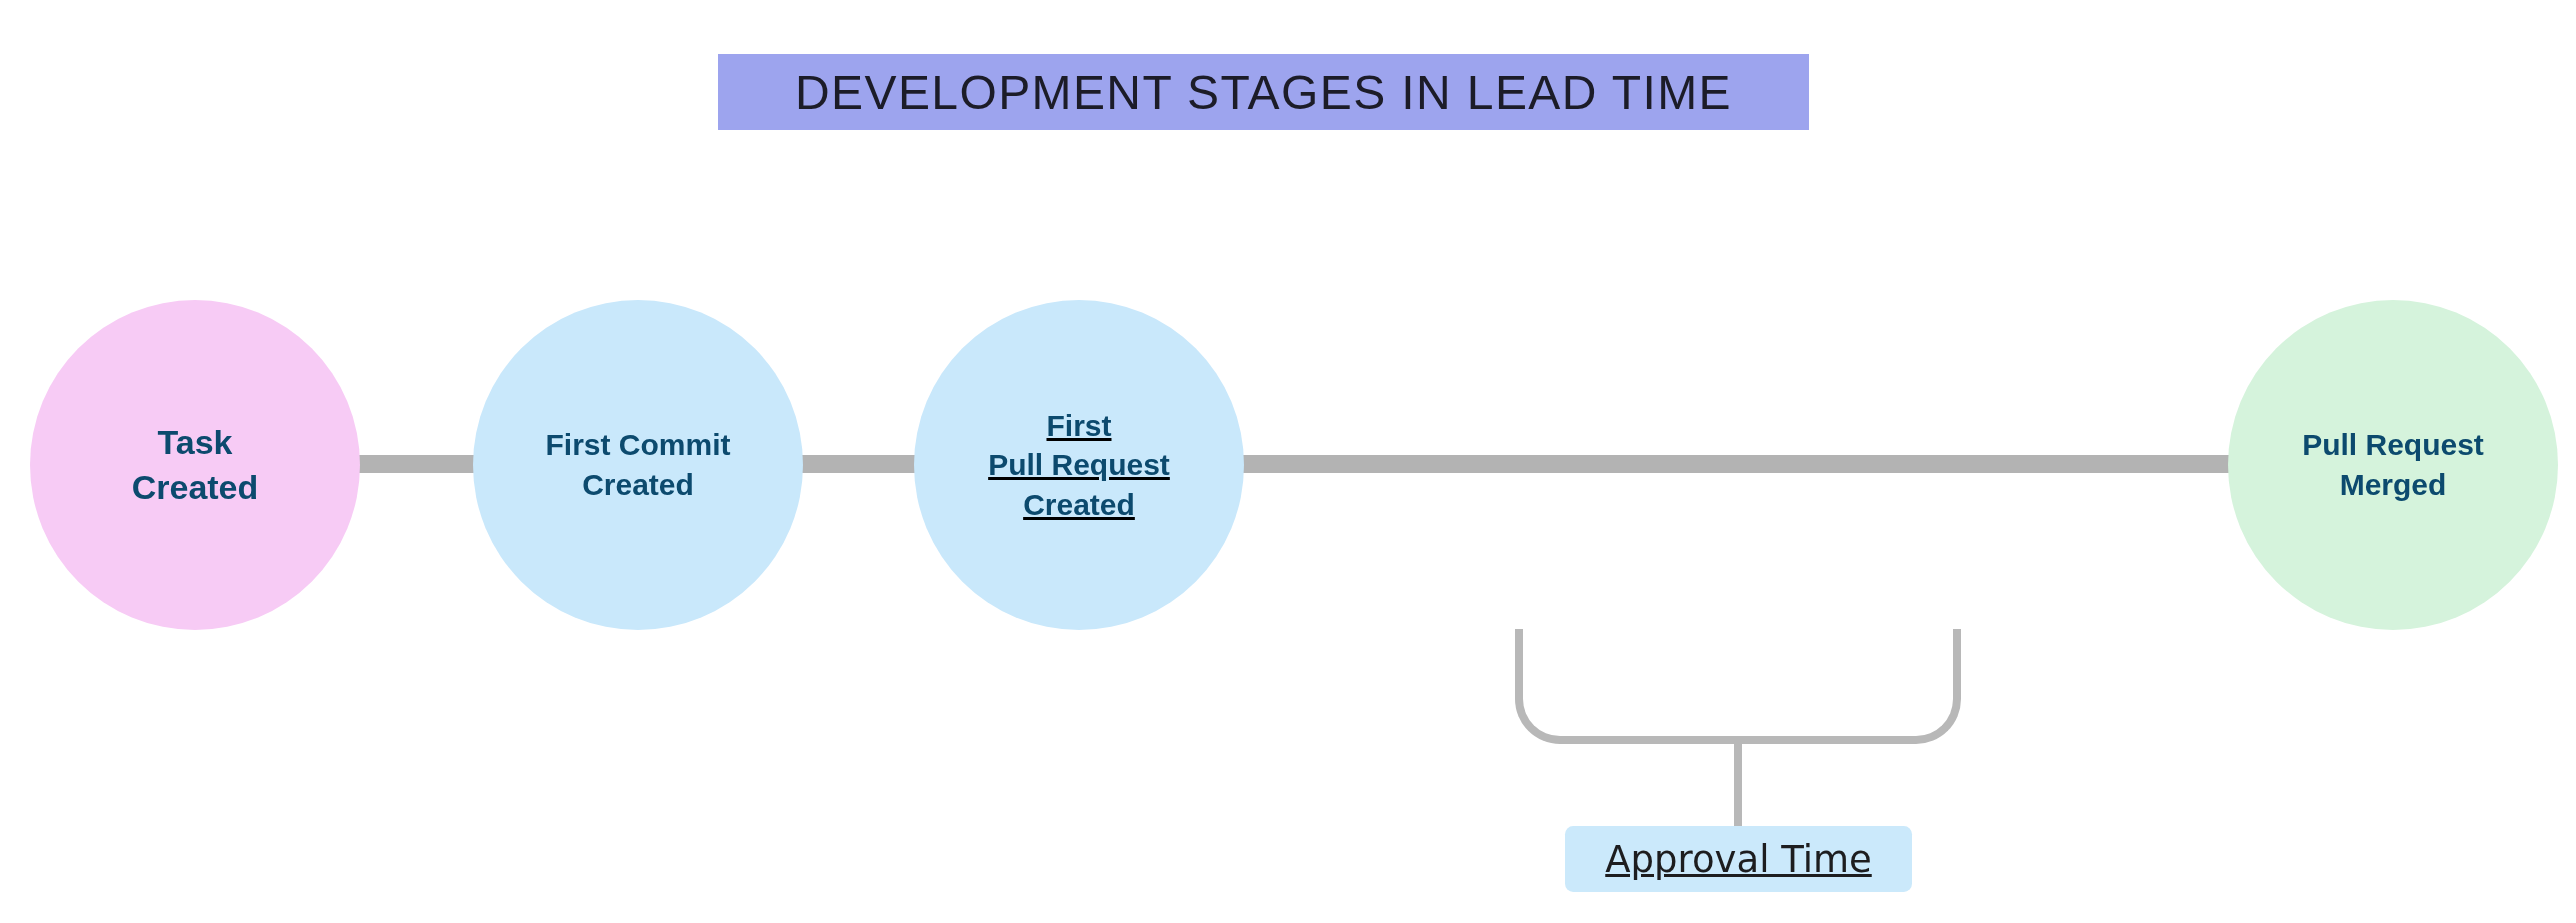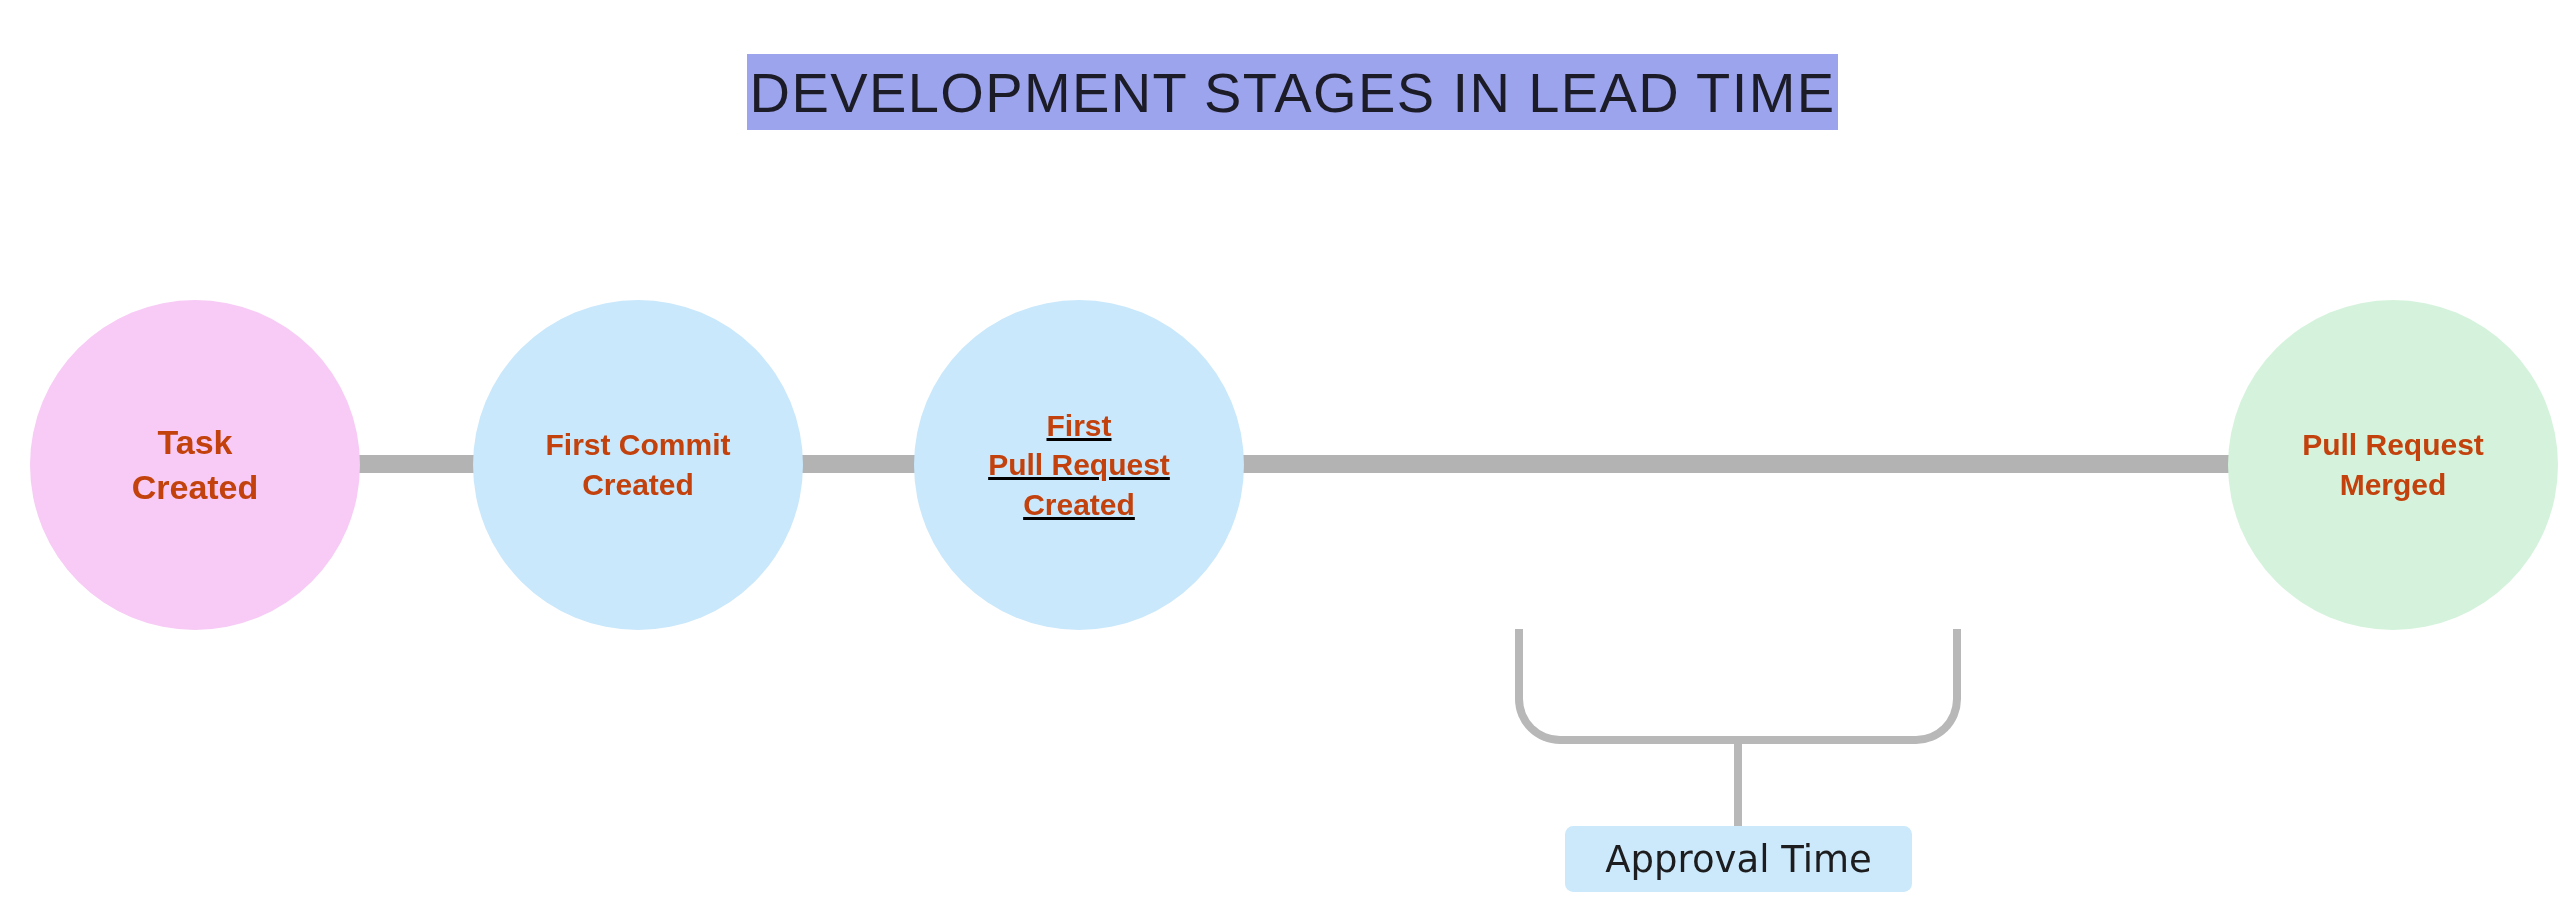--- a/index.html
+++ b/index.html
@@ -10,28 +10,28 @@
   #canvas {
     position: relative;
     width: 2576px;
     height: 923px;
     background: #ffffff;
     overflow: hidden;
     font-family: "Liberation Sans", sans-serif;
   }
   .title {
     position: absolute;
-    left: 747px;
+    left: 718px;
     top: 54px;
     width: 1091px;
     height: 76px;
     display: flex;
     align-items: center;
     justify-content: center;
-    font-size: 56px;
+    font-size: 48px;
     font-weight: 400;
     letter-spacing: 1.4px;
     color: #1c1c28;
   }
   .connector {
     position: absolute;
     top: 455px;
     height: 18px;
     z-index: 1;
   }
@@ -45,21 +45,21 @@
     align-items: center;
     justify-content: center;
     text-align: center;
     z-index: 2;
   }
   .node-label {
     white-space: pre-line;
     font-size: 30px;
     font-weight: 700;
     line-height: 1.32;
-    color: #c2410c;
+    color: #0c4a6e;
   }
   .node-label.big {
     font-size: 34px;
   }
   .bracket {
     position: absolute;
     left: 1515px;
     top: 629px;
     width: 446px;
     height: 115px;
@@ -86,20 +86,21 @@
     height: 66px;
     border-radius: 8.2px;
     display: flex;
     align-items: center;
     justify-content: center;
     font-family: "DejaVu Sans", sans-serif;
     font-size: 37px;
     font-weight: 500;
     color: #1d1d1f;
     z-index: 3;
+    text-decoration: underline;
   }
 </style>
 </head>
 <body>
 
 <div id="canvas">
 
   <div class="title" style="background: rgb(157, 164, 238);">DEVELOPMENT STAGES IN LEAD TIME</div>
 
   <div class="connector" style="left: 195px; width: 442px; background: rgb(179, 179, 179);"></div>

